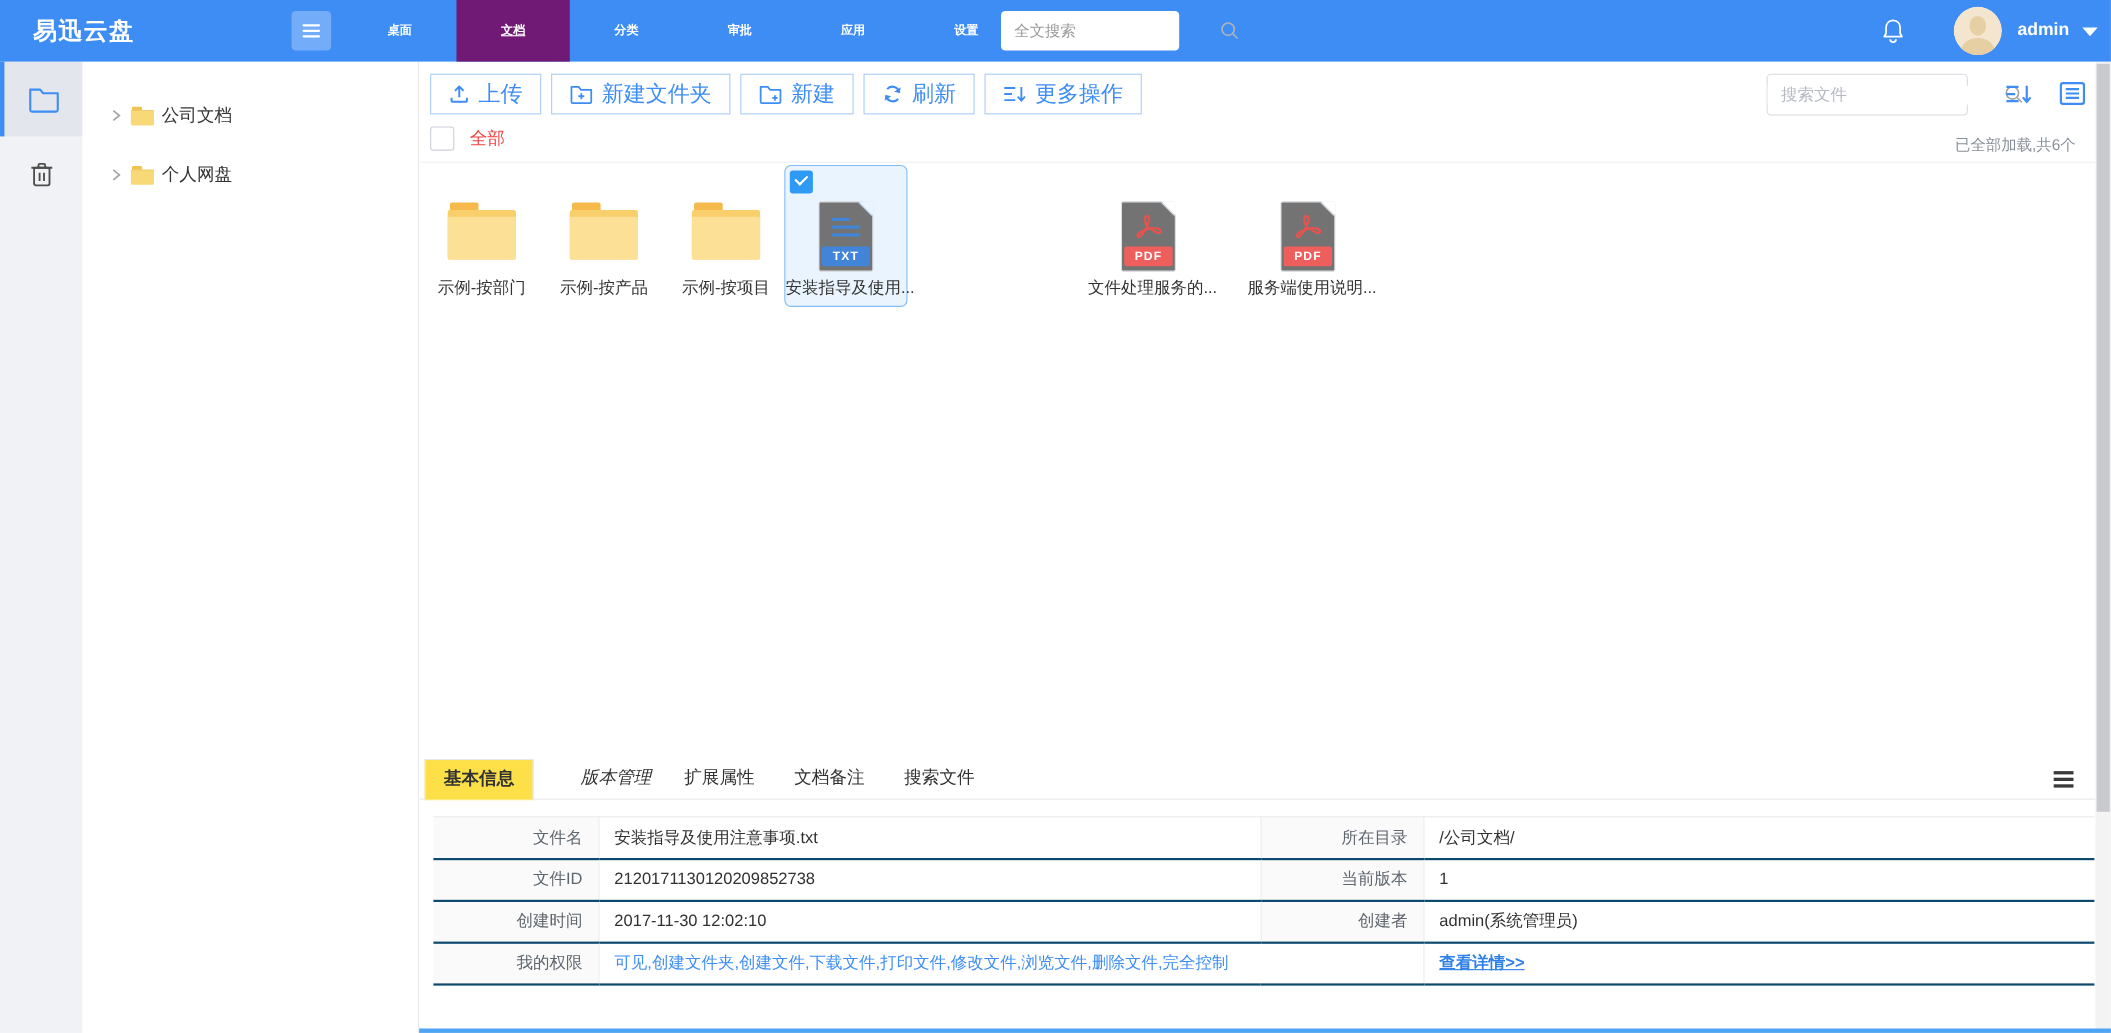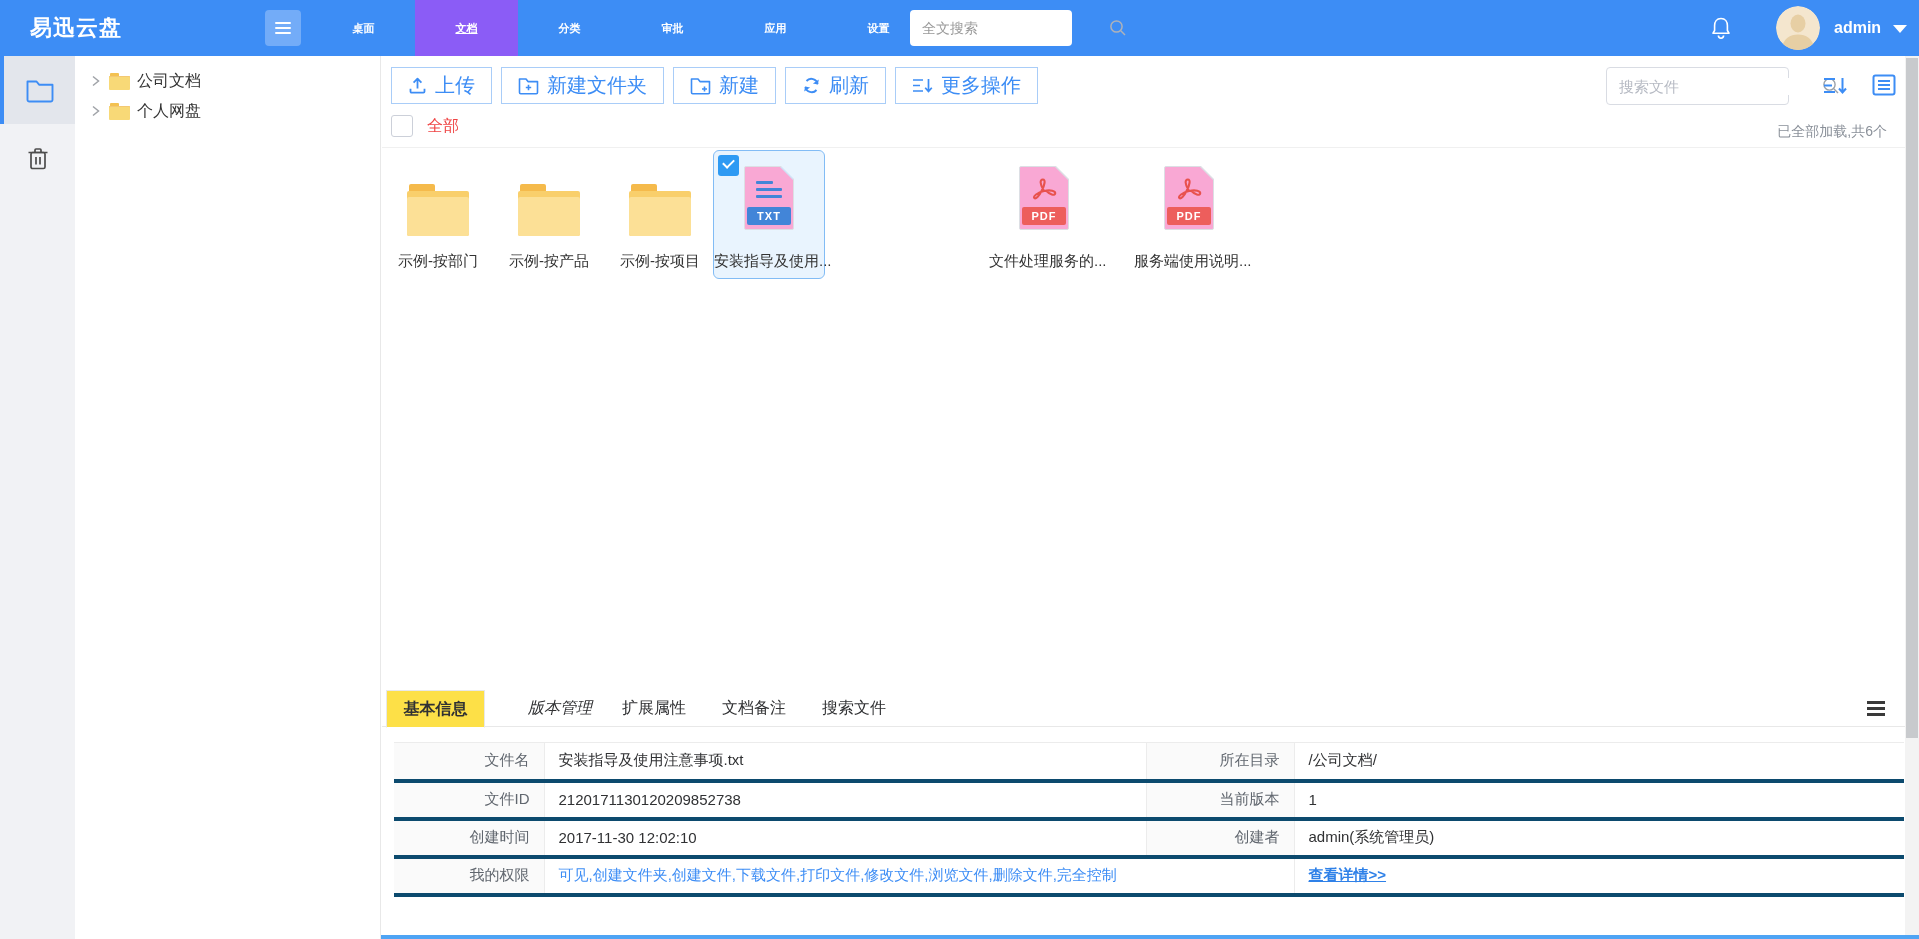--- a/index.html
+++ b/index.html
@@ -10,21 +10,21 @@
   .navbar { position:absolute; left:0; top:0; width:1919px; height:56px; background:#3d8df5; z-index:5;padding-left:18px; }
   .logo { position:absolute; left:30px; top:0; height:56px; line-height:56px; color:#fff;
           font-size:22px; font-weight:bold; letter-spacing:1px; }
   .nav-burger { position:absolute; left:265px; top:10px; width:36px; height:36px;
                 background:rgba(255,255,255,.28); border-radius:4px;
                 display:flex; flex-direction:column; align-items:center; justify-content:center; gap:3px; cursor:pointer; }
   .nav-burger i { display:block; width:16px; height:2px; background:#fff; border-radius:1px; }
   .nav-menu { position:absolute; left:312px; top:0; height:56px; display:flex; }
   .nav-item { width:103px; height:56px; line-height:56px; text-align:center; color:#fff;
               font-size:11px; font-weight:bold; cursor:pointer; }
-  .nav-item.active { background:#8b5cf6;text-decoration:underline; }
+  .nav-item.active { background:#701a75;text-decoration:underline; }
   .nav-search { position:absolute; left:910px; top:10px; width:162px; height:36px; background:#fff;
                 border-radius:4px; display:flex; align-items:center; }
   .nav-search input { flex:1; border:none; outline:none; padding:0 6px 0 12px; font-size:14px; color:#333;
                       font-family:inherit; background:transparent; }
   .nav-search input::placeholder { color:#9a9a9a; }
   .nav-search .mag { margin-right:9px; }
   .nav-bell { position:absolute; left:1709px; top:15px; cursor:pointer; }
   .nav-avatar { position:absolute; left:1776px; top:6px; width:44px; height:44px; border-radius:50%;
                 overflow:hidden; cursor:pointer; }
   .nav-user { position:absolute; left:1834px; top:0; height:56px; line-height:56px; color:#fff;
@@ -33,21 +33,21 @@
                border-left:7px solid transparent; border-right:7px solid transparent; border-top:8px solid #fff; }
 
   
   .rail { position:absolute; left:0; top:56px; width:75px; height:883px; background:#f1f2f5; }
   .rail-item { width:75px; height:68px; display:flex; align-items:center; justify-content:center; cursor:pointer; }
   .rail-item.active { background:#e3e6ec; border-left:4px solid #3d8df5; }
 
   
   .tree { position:absolute; left:75px; top:56px; width:306px; height:883px; background:#fff;
           border-right:1px solid #e8e8e8; padding-top:10px; }
-  .tree-item { height:30px; display:flex; align-items:center; padding-left:15px; cursor:pointer; }
+  .tree-item { height:30px; display:flex; align-items:center; padding-left:25px; cursor:pointer;margin-top:24px; }
   .tree-item .chev { margin-right:8px; display:flex; }
   .tree-label { font-size:16px; color:#333; margin-left:7px; }
   .mini-folder { position:relative; width:21px; height:17px; }
   .mini-folder::before { content:""; position:absolute; left:1px; top:0; width:9px; height:5px;
                          background:#f3c150; border-radius:1px 1px 0 0; }
   .mini-folder::after { content:""; position:absolute; left:0; top:3px; width:21px; height:14px;
                         background:#f8d977; border-radius:1px; box-shadow:inset 0 1px 0 #f3c873; }
 
   
   .content { position:absolute; left:382px; top:56px; width:1523px; height:883px; background:#fff; }
@@ -88,22 +88,22 @@
                color:#333; white-space:nowrap; }
   
   .folder-glyph { position:absolute; left:50%; top:33px; width:62px; height:52px; transform:translateX(-50%); }
   .folder-glyph::before { content:""; position:absolute; left:2px; top:0; width:26px; height:12px;
                           background:#f5ba4b; border-radius:2px 2px 0 0; }
   .folder-glyph .fbody { position:absolute; left:0; top:7px; width:62px; height:45px; background:#f9cf6b;
                          border-radius:2px; }
   .folder-glyph .ffront { position:absolute; left:0; top:13px; width:62px; height:39px; background:#fce096;
                           border-radius:2px 2px 2px 2px; }
   
-  .doc-glyph { position:absolute; left:50%; top:15px; width:50px; height:64px; transform:translateX(-50%);
-               background:#f9a8d4; border:1px solid #dcdfe4; border-radius:2px; }
+  .doc-glyph { position:absolute; left:50%; top:32px; width:50px; height:64px; transform:translateX(-50%);
+               background:#737373; border:1px solid #dcdfe4; border-radius:2px; }
   .doc-fold { position:absolute; right:-1px; top:-1px; width:0; height:0;
               border-style:solid; border-width:0 13px 13px 0; }
   .doc-fold-on-white { border-color:transparent #fff transparent transparent;
                        filter:drop-shadow(-1px 1px 0 #dcdfe4); }
   .doc-fold-on-blue { border-color:transparent #e9f4fe transparent transparent;
                       filter:drop-shadow(-1px 1px 0 #cfe3f6); }
   .txt-lines { position:absolute; left:11px; top:14px; }
   .txt-lines i { display:block; height:3px; background:#4285d8; border-radius:1px; margin-bottom:4px; }
   .txt-lines i:nth-child(1){ width:17px; }
   .txt-lines i:nth-child(2){ width:26px; }
@@ -123,21 +123,21 @@
   .tab.active { left:4px; width:99px; border:1px solid #e8e8e8; border-bottom:1px solid #fff;
                 font-weight:bold; background:#fde047; height:38px; }
   .tab.t2 { left:128px; width:100px;font-style:italic; }
   .tab.t3 { left:222px; width:100px; }
   .tab.t4 { left:322px; width:100px; }
   .tab.t5 { left:422px; width:100px; }
   .tabs-burger { position:absolute; right:20px; top:11px; display:flex; flex-direction:column; gap:3px; cursor:pointer; }
   .tabs-burger i { width:18px; height:3px; background:#3a3a3a; }
 
   .dtable { position:absolute; left:12px; top:52px; width:1510px; border-collapse:collapse; }
-  .dtable td { height:38px; font-size:15px; border-bottom:4px solid #0c4a6e; }
+  .dtable td { height:38px; font-size:15px; border-bottom:2px solid #0c4a6e; }
   .dtable tr:first-child td { border-top:1px solid #ececec; }
   td.lbl { width:150px; background:#fafafa; color:#60666e; text-align:right; padding-right:14px;
            border-right:1px solid #ececec; }
   td.val { color:#303133; padding-left:14px; }
   td.v1 { width:602px; border-right:1px solid #ececec; }
   td.l2 { width:148px; }
   td.perm { color:#3d8df5; }
   .detail-link { color:#2f81e8; font-weight:bold; text-decoration:underline; cursor:pointer; font-size:15px; }
 
   

